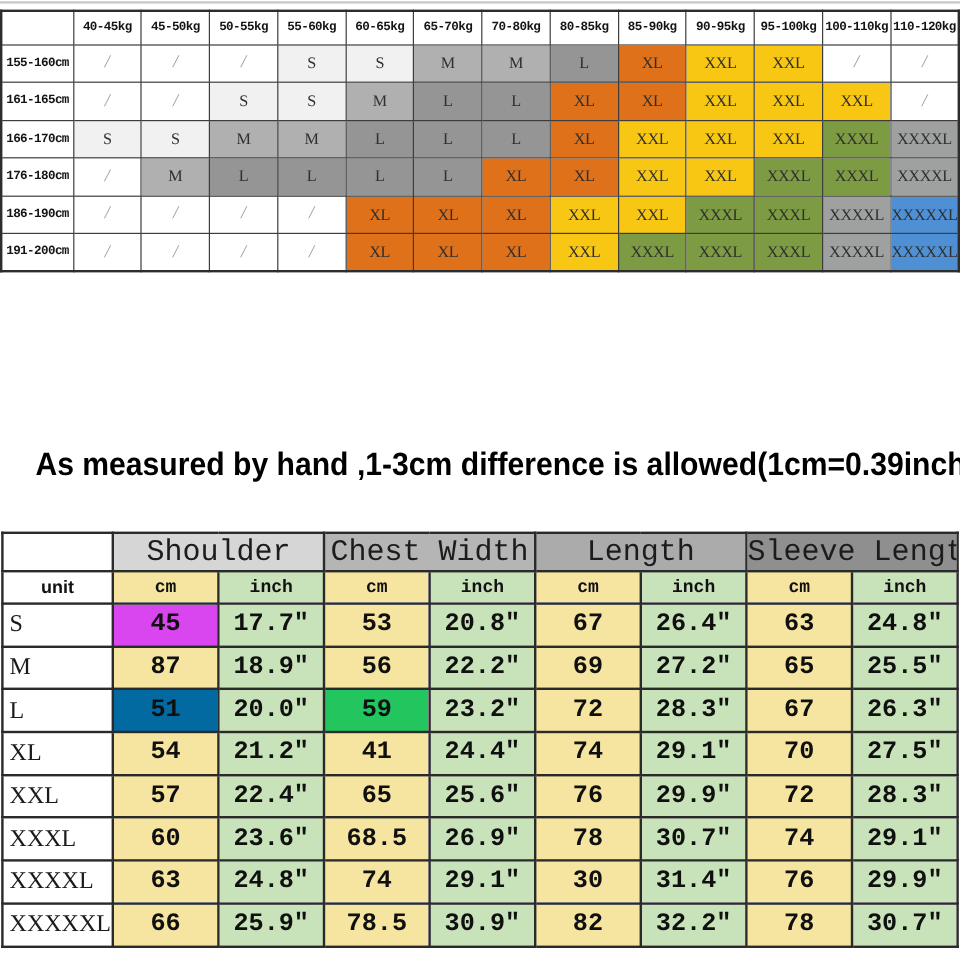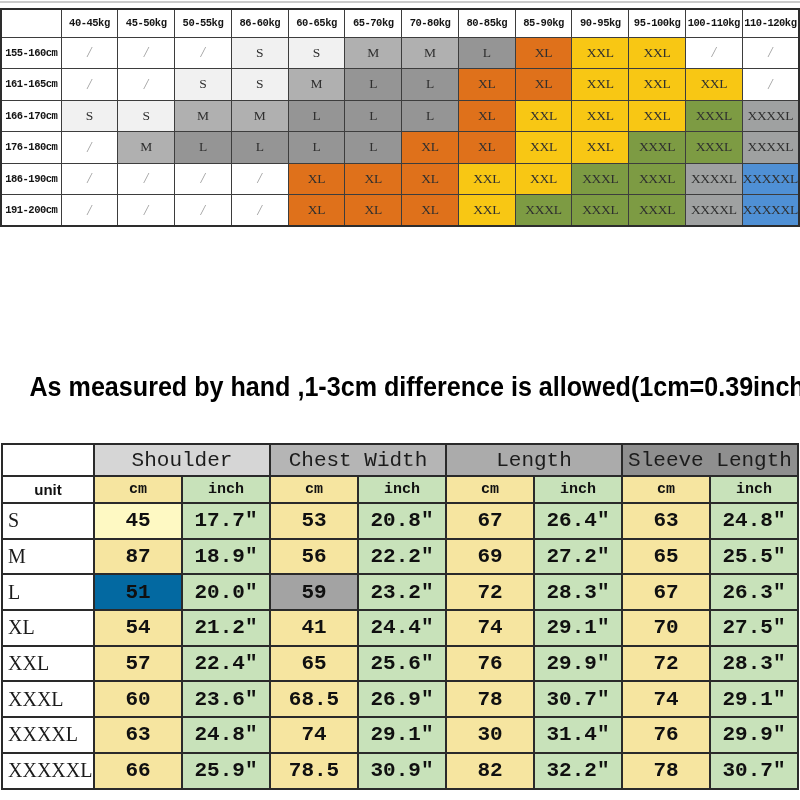--- a/index.html
+++ b/index.html
@@ -33,21 +33,21 @@
   #measure-note .cond{display:inline-block;transform:scaleX(0.93);transform-origin:50% 50%;}
 
   
   #measure{position:absolute;top:443px;left:1px;width:798px;border-collapse:collapse;
     table-layout:fixed;border:2px solid #1f1f1f;}
   #measure th,#measure td{border:2px solid #2a2a2a;text-align:center;vertical-align:middle;
     padding:0;overflow:hidden;}
   #measure tr.group-row{height:32px;}
   #measure tr.unit-row{height:27px;}
   #measure tbody tr{height:35.7px;}
-  .group-cell{font-family:"Liberation Mono",monospace;font-weight:normal;font-size:21px;
+  .group-cell{font-family:"Liberation Mono",monospace;font-weight:normal;font-size:25px;
     color:#1c1c1c;white-space:nowrap;}
   .corner-cell{background:#ffffff;}
   .unit-cell{font-family:"Liberation Sans",sans-serif;font-size:15px;font-weight:bold;
     color:#111;background:#ffffff;}
   .uh{font-family:"Liberation Mono",monospace;font-weight:bold;font-size:15px;color:#111;}
   .size-label{font-family:"Liberation Serif",serif;font-size:20px;color:#1b1b1b;
     text-align:left !important;padding-left:5px !important;background:#ffffff;font-weight:normal;}
   .mval{font-family:"Liberation Mono",monospace;font-weight:bold;font-size:21px;color:#101010;}
 </style>
 </head>
@@ -73,21 +73,21 @@
         <col>
         <col>
         <col>
     </colgroup>
     <thead>
       <tr id="matrix-head-row">
           <th></th>
           <th>40-45kg</th>
           <th>45-50kg</th>
           <th>50-55kg</th>
-          <th>86-60kg</th>
+          <th>55-60kg</th>
           <th>60-65kg</th>
           <th>65-70kg</th>
           <th>70-80kg</th>
           <th>80-85kg</th>
           <th>85-90kg</th>
           <th>90-95kg</th>
           <th>95-100kg</th>
           <th>100-110kg</th>
           <th>110-120kg</th>
         </tr>
@@ -225,21 +225,21 @@
           <td class="uh" style="background: rgb(200, 226, 186);">inch</td>
           <td class="uh" style="background: rgb(246, 229, 160);">cm</td>
           <td class="uh" style="background: rgb(200, 226, 186);">inch</td>
           <td class="uh" style="background: rgb(246, 229, 160);">cm</td>
           <td class="uh" style="background: rgb(200, 226, 186);">inch</td>
         </tr>
     </thead>
     <tbody id="measure-body">
         <tr>
           <th class="size-label">S</th>
-          <td class="mval" style="background: #fef9c3; margin-left: 15px;">45</td>
+          <td class="mval" style="background: #d946ef; margin-left: 15px;">45</td>
           <td class="mval" style="background: rgb(200, 226, 186);">17.7"</td>
           <td class="mval" style="background: rgb(246, 229, 160);">53</td>
           <td class="mval" style="background: rgb(200, 226, 186);">20.8"</td>
           <td class="mval" style="background: rgb(246, 229, 160);">67</td>
           <td class="mval" style="background: rgb(200, 226, 186);">26.4"</td>
           <td class="mval" style="background: rgb(246, 229, 160);">63</td>
           <td class="mval" style="background: rgb(200, 226, 186);">24.8"</td>
         </tr>
         <tr>
           <th class="size-label">M</th>
@@ -249,21 +249,21 @@
           <td class="mval" style="background: rgb(200, 226, 186);">22.2"</td>
           <td class="mval" style="background: rgb(246, 229, 160);">69</td>
           <td class="mval" style="background: rgb(200, 226, 186);">27.2"</td>
           <td class="mval" style="background: rgb(246, 229, 160);">65</td>
           <td class="mval" style="background: rgb(200, 226, 186);">25.5"</td>
         </tr>
         <tr>
           <th class="size-label">L</th>
           <td class="mval" style="background: #0369a1;">51</td>
           <td class="mval" style="background: rgb(200, 226, 186);">20.0"</td>
-          <td class="mval" style="background: #a3a3a3;">59</td>
+          <td class="mval" style="background: #22c55e;">59</td>
           <td class="mval" style="background: rgb(200, 226, 186);">23.2"</td>
           <td class="mval" style="background: rgb(246, 229, 160);">72</td>
           <td class="mval" style="background: rgb(200, 226, 186);">28.3"</td>
           <td class="mval" style="background: rgb(246, 229, 160);">67</td>
           <td class="mval" style="background: rgb(200, 226, 186);">26.3"</td>
         </tr>
         <tr>
           <th class="size-label">XL</th>
           <td class="mval" style="background: rgb(246, 229, 160);">54</td>
           <td class="mval" style="background: rgb(200, 226, 186);">21.2"</td>

